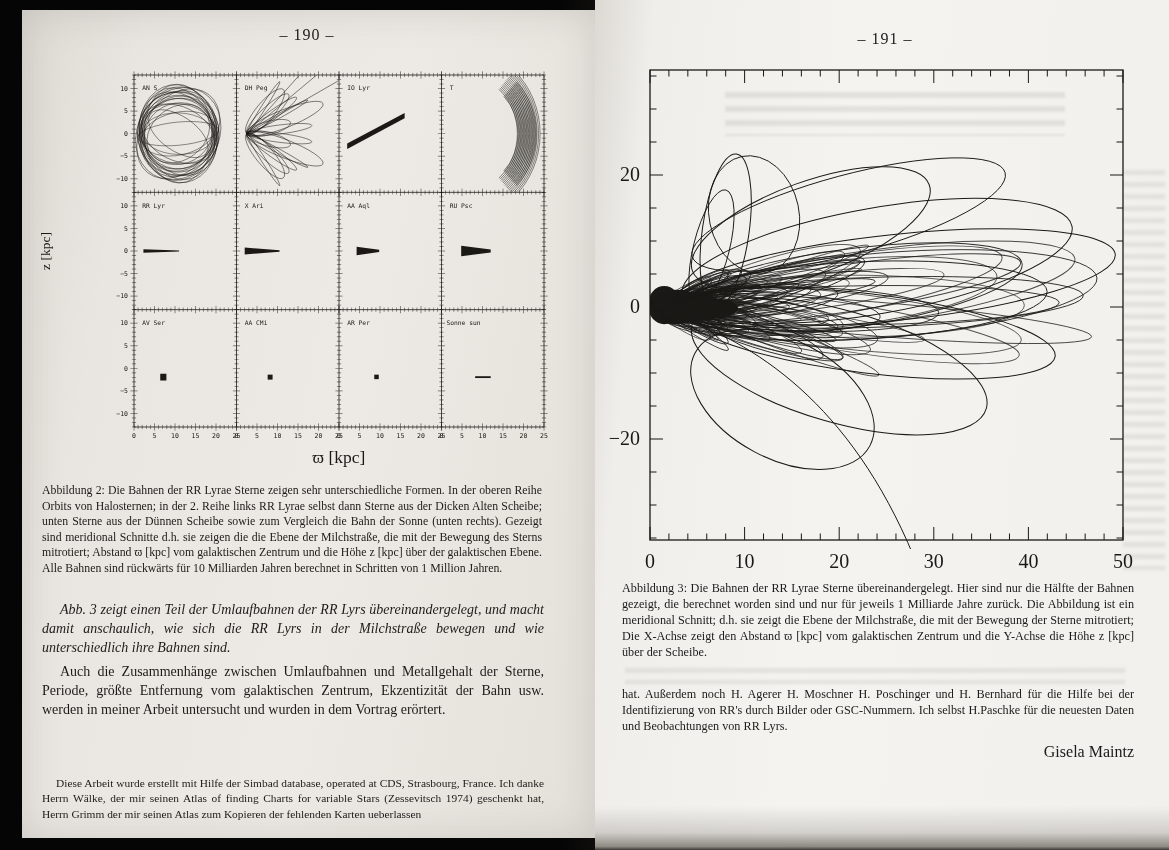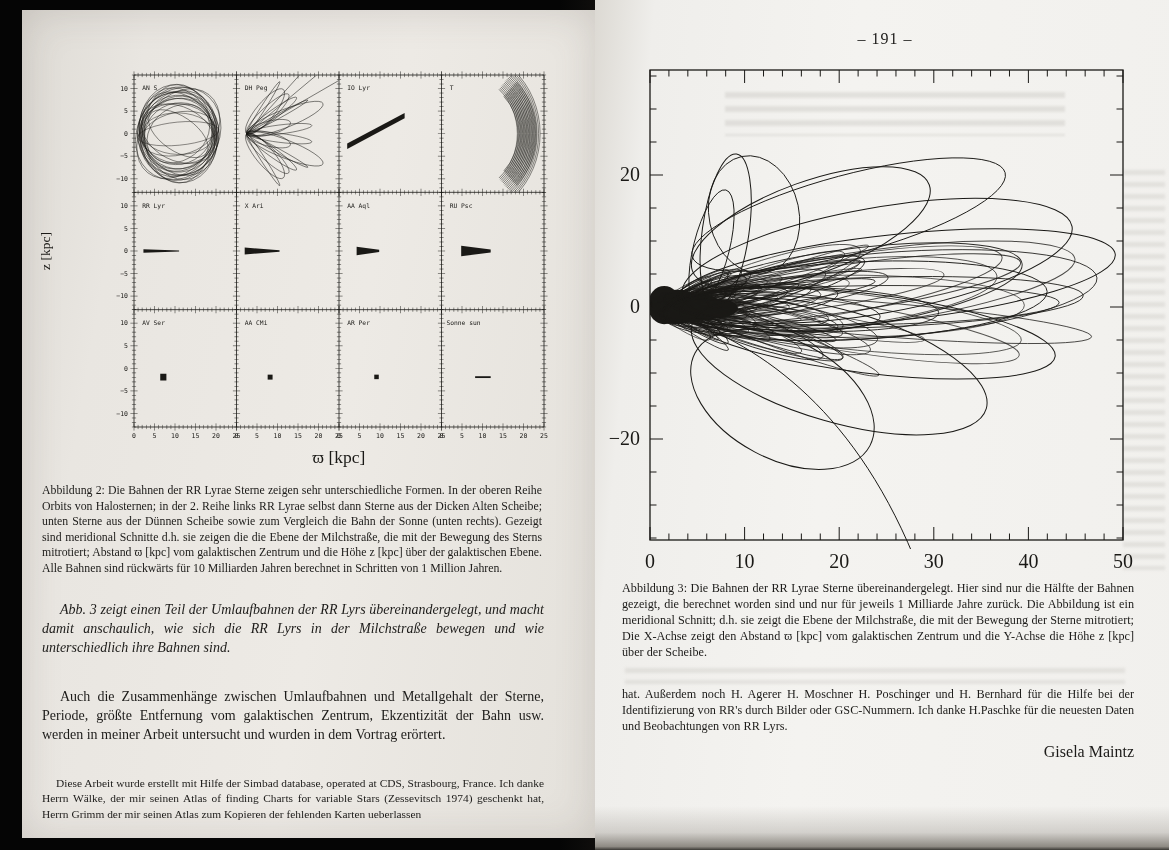--- a/index.html
+++ b/index.html
@@ -29,20 +29,21 @@
     background:repeating-linear-gradient(to bottom,rgba(135,130,122,.30) 0 5px,rgba(135,130,122,0) 5px 12px);}
 </style>
 </head>
 <body>
 
 <div class="scan">
 
   <div class="gutter"></div>
 
   <div class="page page-left">
+    <div class="pagenum" style="left:30px;top:16px;width:510px;">– 190 –</div>
     <svg id="fig2" width="548" height="415" style="left:14px;top:50px;">
         <line x1="98" y1="15" x2="508" y2="15" stroke="#1a1916" stroke-width="0.8" opacity="1"></line>
         <line x1="98" y1="11.4" x2="98" y2="18.6" stroke="#1a1916" stroke-width="0.55" opacity="0.9"></line>
         <line x1="102.1" y1="12.9" x2="102.1" y2="17.1" stroke="#1a1916" stroke-width="0.55" opacity="0.9"></line>
         <line x1="106.2" y1="12.9" x2="106.2" y2="17.1" stroke="#1a1916" stroke-width="0.55" opacity="0.9"></line>
         <line x1="110.3" y1="12.9" x2="110.3" y2="17.1" stroke="#1a1916" stroke-width="0.55" opacity="0.9"></line>
         <line x1="114.4" y1="12.9" x2="114.4" y2="17.1" stroke="#1a1916" stroke-width="0.55" opacity="0.9"></line>
         <line x1="118.5" y1="11.4" x2="118.5" y2="18.6" stroke="#1a1916" stroke-width="0.55" opacity="0.9"></line>
         <line x1="122.6" y1="12.9" x2="122.6" y2="17.1" stroke="#1a1916" stroke-width="0.55" opacity="0.9"></line>
         <line x1="126.69999999999999" y1="12.9" x2="126.69999999999999" y2="17.1" stroke="#1a1916" stroke-width="0.55" opacity="0.9"></line>
@@ -1057,21 +1058,21 @@
           <rect x="338.26" y="314.6427692307692" width="4.509999999999991" height="4.512692307692305" fill="#1a1916"></rect>
         </g>
         <text x="311.2" y="265.00315384615385" font-size="6.3" fill="#1a1916" text-anchor="start" font-family="&quot;DejaVu Sans Mono&quot;,monospace">AR Per</text>
         <g clip-path="url(#pc11)">
           <rect x="439.12" y="316.2222115384615" width="15.579999999999984" height="1.8050769230769106" fill="#1a1916"></rect>
         </g>
         <text x="410.42" y="265.00315384615385" font-size="6.3" fill="#1a1916" text-anchor="start" font-family="&quot;DejaVu Sans Mono&quot;,monospace">Sonne sun</text>
       </svg>
     <div class="txt cap" style="left:20px;top:473px;width:500px;">Abbildung 2: Die Bahnen der RR Lyrae Sterne zeigen sehr unterschiedliche Formen. In der oberen Reihe Orbits von Halosternen; in der 2. Reihe links RR Lyrae selbst dann Sterne aus der Dicken Alten Scheibe; unten Sterne aus der Dünnen Scheibe sowie zum Vergleich die Bahn der Sonne (unten rechts). Gezeigt sind meridional Schnitte d.h. sie zeigen die die Ebene der Milchstraße, die mit der Bewegung des Sterns mitrotiert; Abstand ϖ [kpc] vom galaktischen Zentrum und die Höhe z [kpc] über der galaktischen Ebene. Alle Bahnen sind rückwärts für 10 Milliarden Jahren berechnet in Schritten von 1 Million Jahren.</div>
     <div class="txt body indent" style="left:20px;top:590px;width:502px;font-style:italic;">Abb. 3 zeigt einen Teil der Umlaufbahnen der RR Lyrs übereinandergelegt, und macht damit anschaulich, wie sich die RR Lyrs in der Milchstraße bewegen und wie unterschiedlich ihre Bahnen sind.</div>
-    <div class="txt body indent" style="left:20px;top:652px;width:502px;margin-top:25px;">Auch die Zusammenhänge zwischen Umlaufbahnen und Metallgehalt der Sterne, Periode, größte Entfernung vom galaktischen Zentrum, Ekzentizität der Bahn usw. werden in meiner Arbeit untersucht und wurden in dem Vortrag erörtert.</div>
+    <div class="txt body indent" style="left:20px;top:652px;width:502px;">Auch die Zusammenhänge zwischen Umlaufbahnen und Metallgehalt der Sterne, Periode, größte Entfernung vom galaktischen Zentrum, Ekzentizität der Bahn usw. werden in meiner Arbeit untersucht und wurden in dem Vortrag erörtert.</div>
     <div class="txt foot" style="left:20px;top:726px;width:502px;text-indent:14px;">Diese Arbeit wurde erstellt mit Hilfe der Simbad database, operated at CDS, Strasbourg, France. Ich danke Herrn Wälke, der mir seinen Atlas of finding Charts for variable Stars (Zessevitsch 1974) geschenkt hat, Herrn Grimm der mir seinen Atlas zum Kopieren der fehlenden Karten ueberlassen</div>
   </div>
 
   <div class="page page-right">
     <div class="pagenum" style="left:60px;top:30px;width:460px;">– 191 –</div>
 
     <div class="ghost" style="left:130px;top:92px;width:340px;height:44px;"></div>
     <div class="ghost2" style="left:528px;top:170px;width:42px;height:400px;"></div>
     <div class="ghost2" style="left:30px;top:668px;width:500px;height:16px;"></div>
 
@@ -1305,20 +1306,20 @@
           <ellipse cx="241.20000000000002" cy="308.4" rx="153" ry="56.099999999999994" fill="none" stroke="#1a1916" stroke-width="1" opacity="1" transform="rotate(16 241.20000000000002 308.4)"></ellipse>
           <ellipse cx="212.82000000000002" cy="169.8" rx="126" ry="46.199999999999996" fill="none" stroke="#1a1916" stroke-width="1" opacity="1" transform="rotate(-20 212.82000000000002 169.8)"></ellipse>
           <ellipse cx="184.44" cy="341.4" rx="99" ry="59.4" fill="none" stroke="#1a1916" stroke-width="1" opacity="1" transform="rotate(28 184.44 341.4)"></ellipse>
           <ellipse cx="250.66000000000003" cy="156.60000000000002" rx="162" ry="39.599999999999994" fill="none" stroke="#1a1916" stroke-width="0.9" opacity="1" transform="rotate(-15 250.66000000000003 156.60000000000002)"></ellipse>
           <ellipse cx="156.06" cy="156.60000000000002" rx="45" ry="59.4" fill="none" stroke="#1a1916" stroke-width="0.9" opacity="1" transform="rotate(-12 156.06 156.60000000000002)"></ellipse>
           <path d="M 80.38 258.9 C 165.52 288.6, 260.12 354.6, 321.61 513" fill="none" stroke="#1a1916" stroke-width="1" opacity="1"></path>
         </g>
       </svg>
 
     <div class="txt cap" style="left:27px;top:580px;width:512px;font-size:12.2px;">Abbildung 3: Die Bahnen der RR Lyrae Sterne übereinandergelegt. Hier sind nur die Hälfte der Bahnen gezeigt, die berechnet worden sind und nur für jeweils 1 Milliarde Jahre zurück. Die Abbildung ist ein meridional Schnitt; d.h. sie zeigt die Ebene der Milchstraße, die mit der Bewegung der Sterne mitrotiert; Die X-Achse zeigt den Abstand ϖ [kpc] vom galaktischen Zentrum und die Y-Achse die Höhe z [kpc] über der Scheibe.</div>
-    <div class="txt cap" style="left:27px;top:686px;width:512px;font-size:12.2px;">hat. Außerdem noch H. Agerer H. Moschner H. Poschinger und H. Bernhard für die Hilfe bei der Identifizierung von RR's durch Bilder oder GSC-Nummern. Ich danke H.Paschke für die neuesten Daten und Beobachtungen von RR Lyrs.</div>
+    <div class="txt cap" style="left:27px;top:686px;width:512px;font-size:12.2px;">hat. Außerdem noch H. Agerer H. Moschner H. Poschinger und H. Bernhard für die Hilfe bei der Identifizierung von RR's durch Bilder oder GSC-Nummern. Ich selbst H.Paschke für die neuesten Daten und Beobachtungen von RR Lyrs.</div>
     <div class="sig" style="left:27px;top:740px;width:512px;">
       <div>Gisela Maintz</div>
     </div>
   </div>
 
   <div class="bottom-stack"></div>
 </div>
 
 </body></html>

